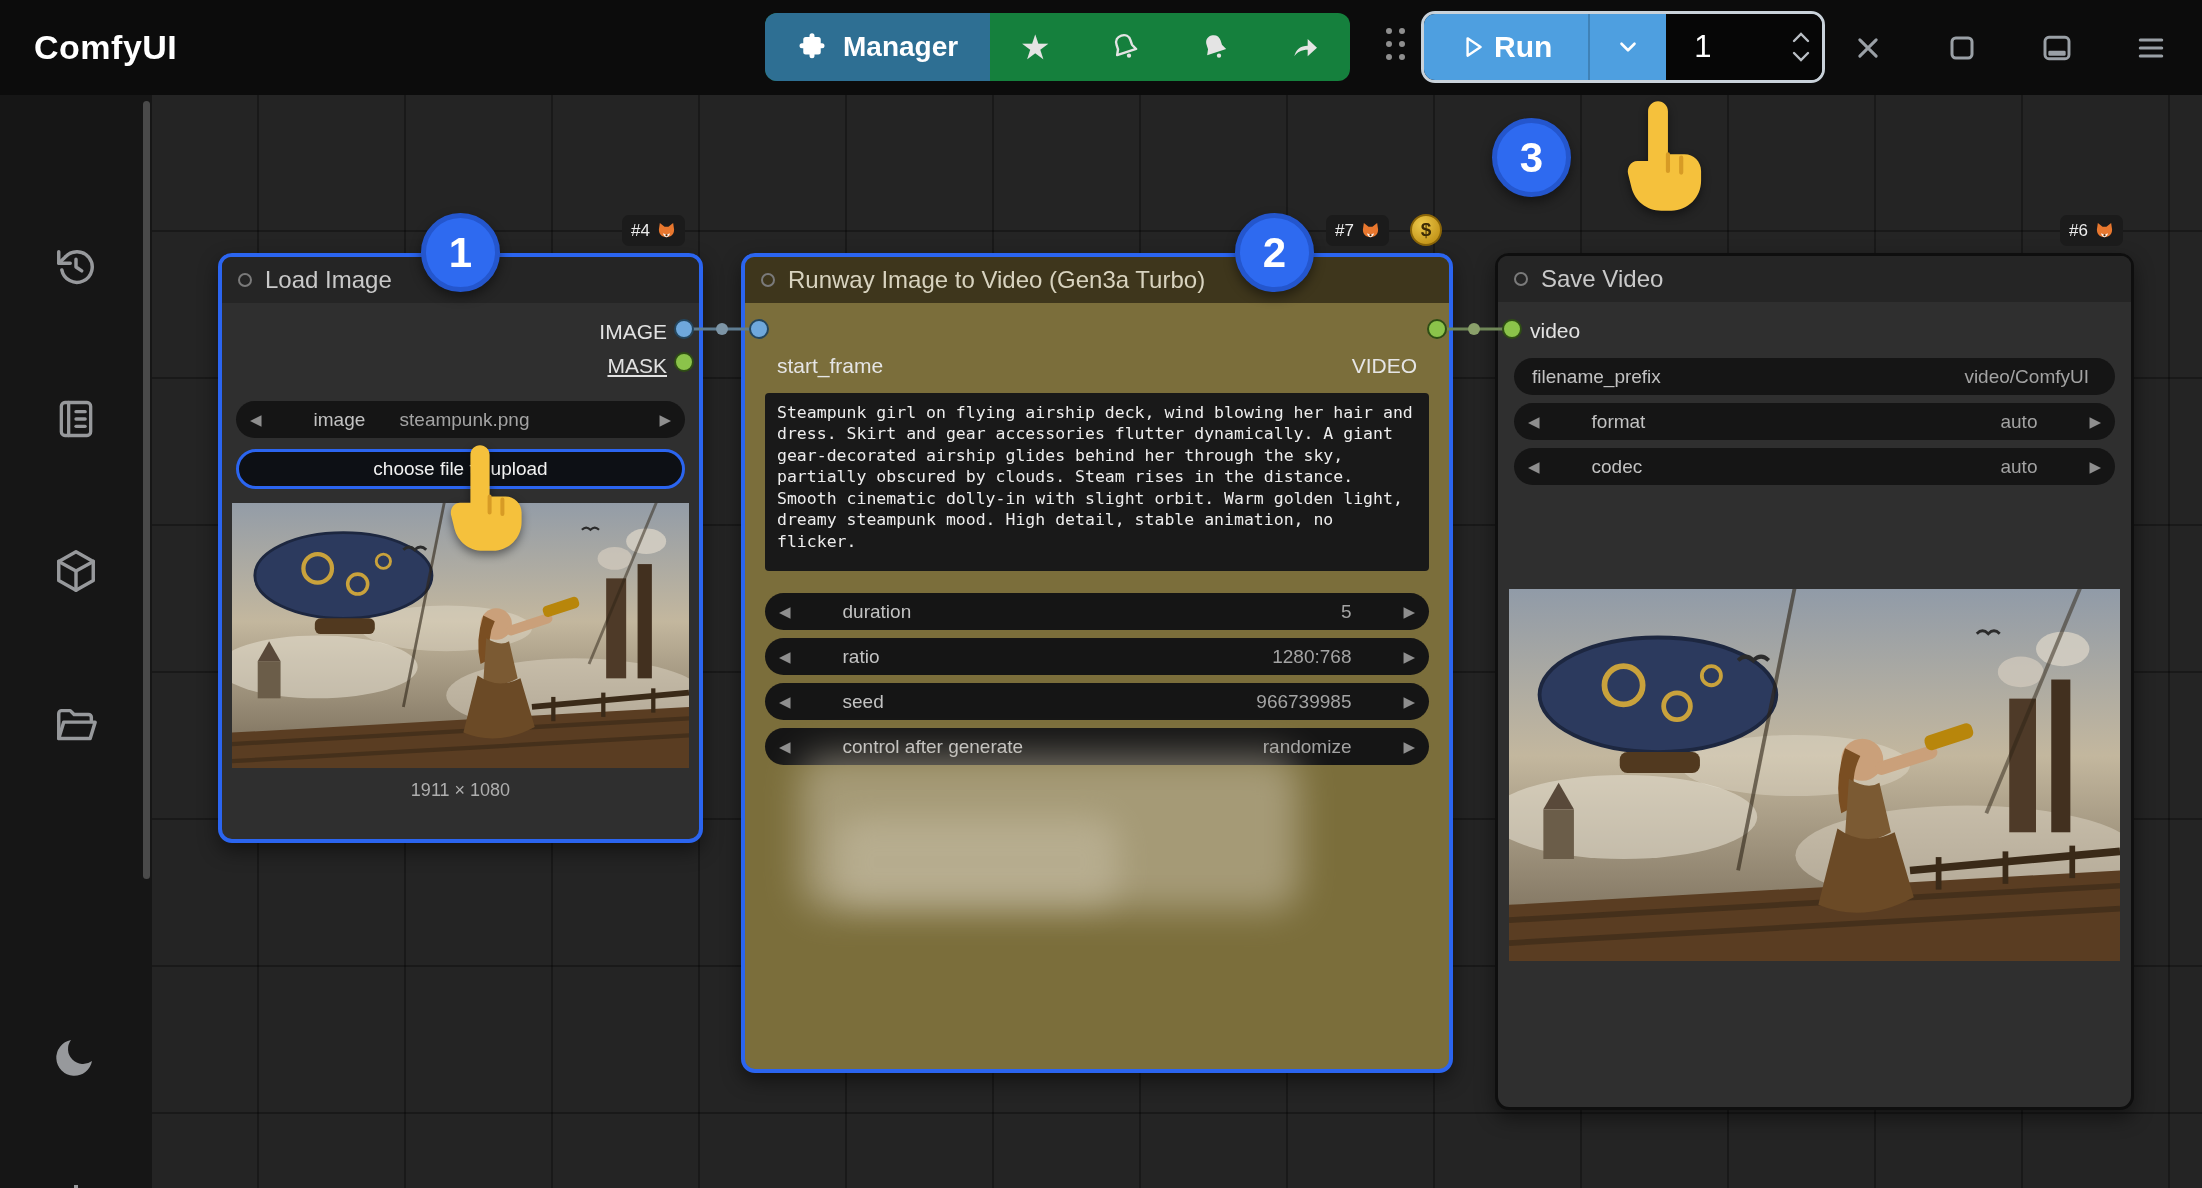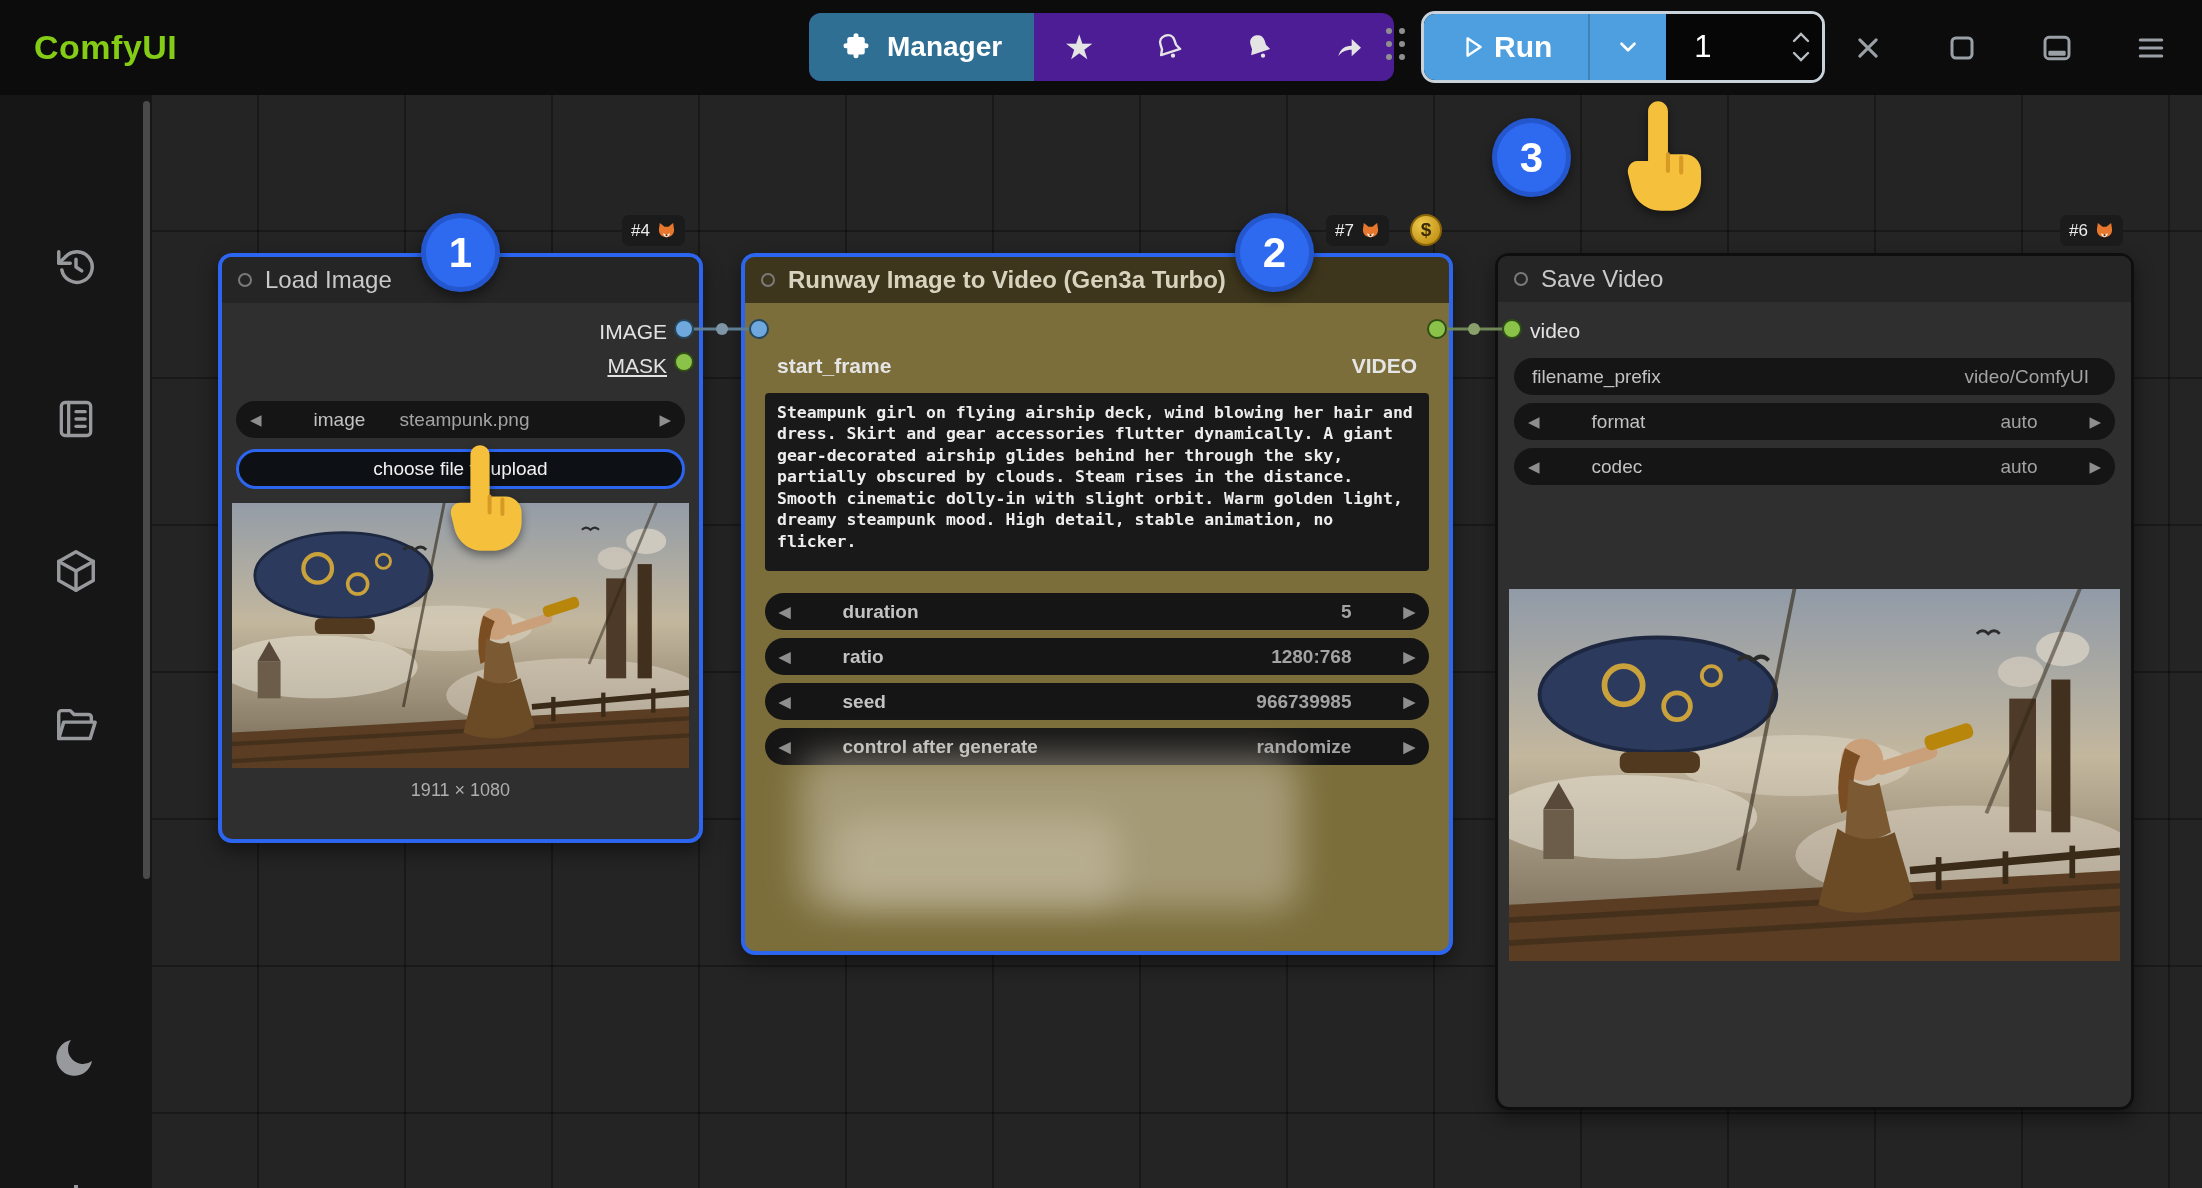--- a/index.html
+++ b/index.html
@@ -8,25 +8,25 @@
 
   
   .canvas{position:absolute;left:152px;top:95px;right:0;bottom:0;background:#242424;
     background-image:linear-gradient(rgba(0,0,0,.30) 2px,transparent 2px),
                      linear-gradient(90deg,rgba(0,0,0,.30) 2px,transparent 2px);
     background-size:147px 147px;background-position:-42px -12px;}
 
   
   .topbar{position:absolute;left:0;top:0;width:2202px;height:95px;background:#0c0c0c;z-index:20;}
   .logo{position:absolute;left:34px;top:0;height:95px;display:flex;align-items:center;
-    font-size:34px;font-weight:bold;color:#84cc16;letter-spacing:.5px;}
+    font-size:34px;font-weight:bold;color:#ffffff;letter-spacing:.5px;}
   .menu-workflow{position:absolute;left:218px;top:0;height:95px;display:flex;align-items:center;
     font-size:27px;color:#f2f2f2;}
-  .toolbar-center{position:absolute;left:765px;top:13px;height:68px;background:#4c1d95;
-    border-radius:12px;display:flex;align-items:stretch;overflow:hidden;margin-left:44px;}
+  .toolbar-center{position:absolute;left:765px;top:13px;height:68px;background:#15803d;
+    border-radius:12px;display:flex;align-items:stretch;overflow:hidden;}
   .manager-btn{background:#2e6f93;display:flex;align-items:center;gap:16px;padding:0 32px;
     color:#fff;font-size:28px;font-weight:600;cursor:pointer;}
   .tb-icon{width:90px;display:flex;align-items:center;justify-content:center;color:#e4e4e4;cursor:pointer;}
   .tb-icon .star-glyph{font-size:34px;line-height:1;}
   .drag-handle{position:absolute;left:1386px;top:28px;display:grid;grid-template-columns:6px 6px;
     grid-auto-rows:6px;gap:7px;cursor:grab;}
   .drag-handle i{width:6px;height:6px;border-radius:50%;background:#8f8f8f;}
   .run-group{position:absolute;left:1421px;top:11px;height:72px;display:flex;
     border:3px solid #c9d2da;border-radius:14px;overflow:hidden;box-sizing:border-box;}
   .run-main{background:#4e9fe0;display:flex;align-items:center;gap:8px;padding:0 36px;
@@ -71,21 +71,21 @@
   #node-load{left:218px;top:253px;width:485px;height:590px;background:#2f2f2f;}
   #node-load .pill{margin:18px 14px 0;}
   .upload-btn{margin:11px 14px 0;height:40px;border-radius:20px;border:3px solid #2b65f0;
     background:#0d1015;color:#f2f2f2;display:flex;align-items:center;justify-content:center;
     font-size:19px;cursor:pointer;box-sizing:border-box;}
   .preview{margin:14px 10px 0;height:265px;overflow:hidden;position:relative;background:#6a6a66;}
   .preview svg{width:100%;height:100%;display:block;}
   .img-caption{margin-top:12px;text-align:center;color:#aeaeae;font-size:18px;}
 
   
-  #node-runway{left:741px;top:253px;width:712px;height:702px;background:#7b6e3b;font-weight:bold;}
+  #node-runway{left:741px;top:253px;width:712px;height:820px;background:#7b6e3b;}
   #node-runway .node-header{background:#3e361c;}
   #node-runway .node-title{color:#d8d3bf;}
   #node-runway .slot-row{color:#e5e5e5;margin-top:46px;}
   .prompt-box{margin:10px 20px 0;height:178px;background:#191919;border-radius:4px;
     padding:9px 12px;box-sizing:border-box;overflow:hidden;cursor:text;
     font-family:"DejaVu Sans Mono",monospace;font-size:16.5px;line-height:1.3;color:#ededed;}
   .runway-widgets{margin:22px 20px 0;}
   .runway-widgets .pill{margin-bottom:8px;}
   .blur-blob{position:absolute;left:55px;right:150px;top:498px;height:155px;background:#cfc6b2;
     opacity:.5;border-radius:26px;filter:blur(18px);}

